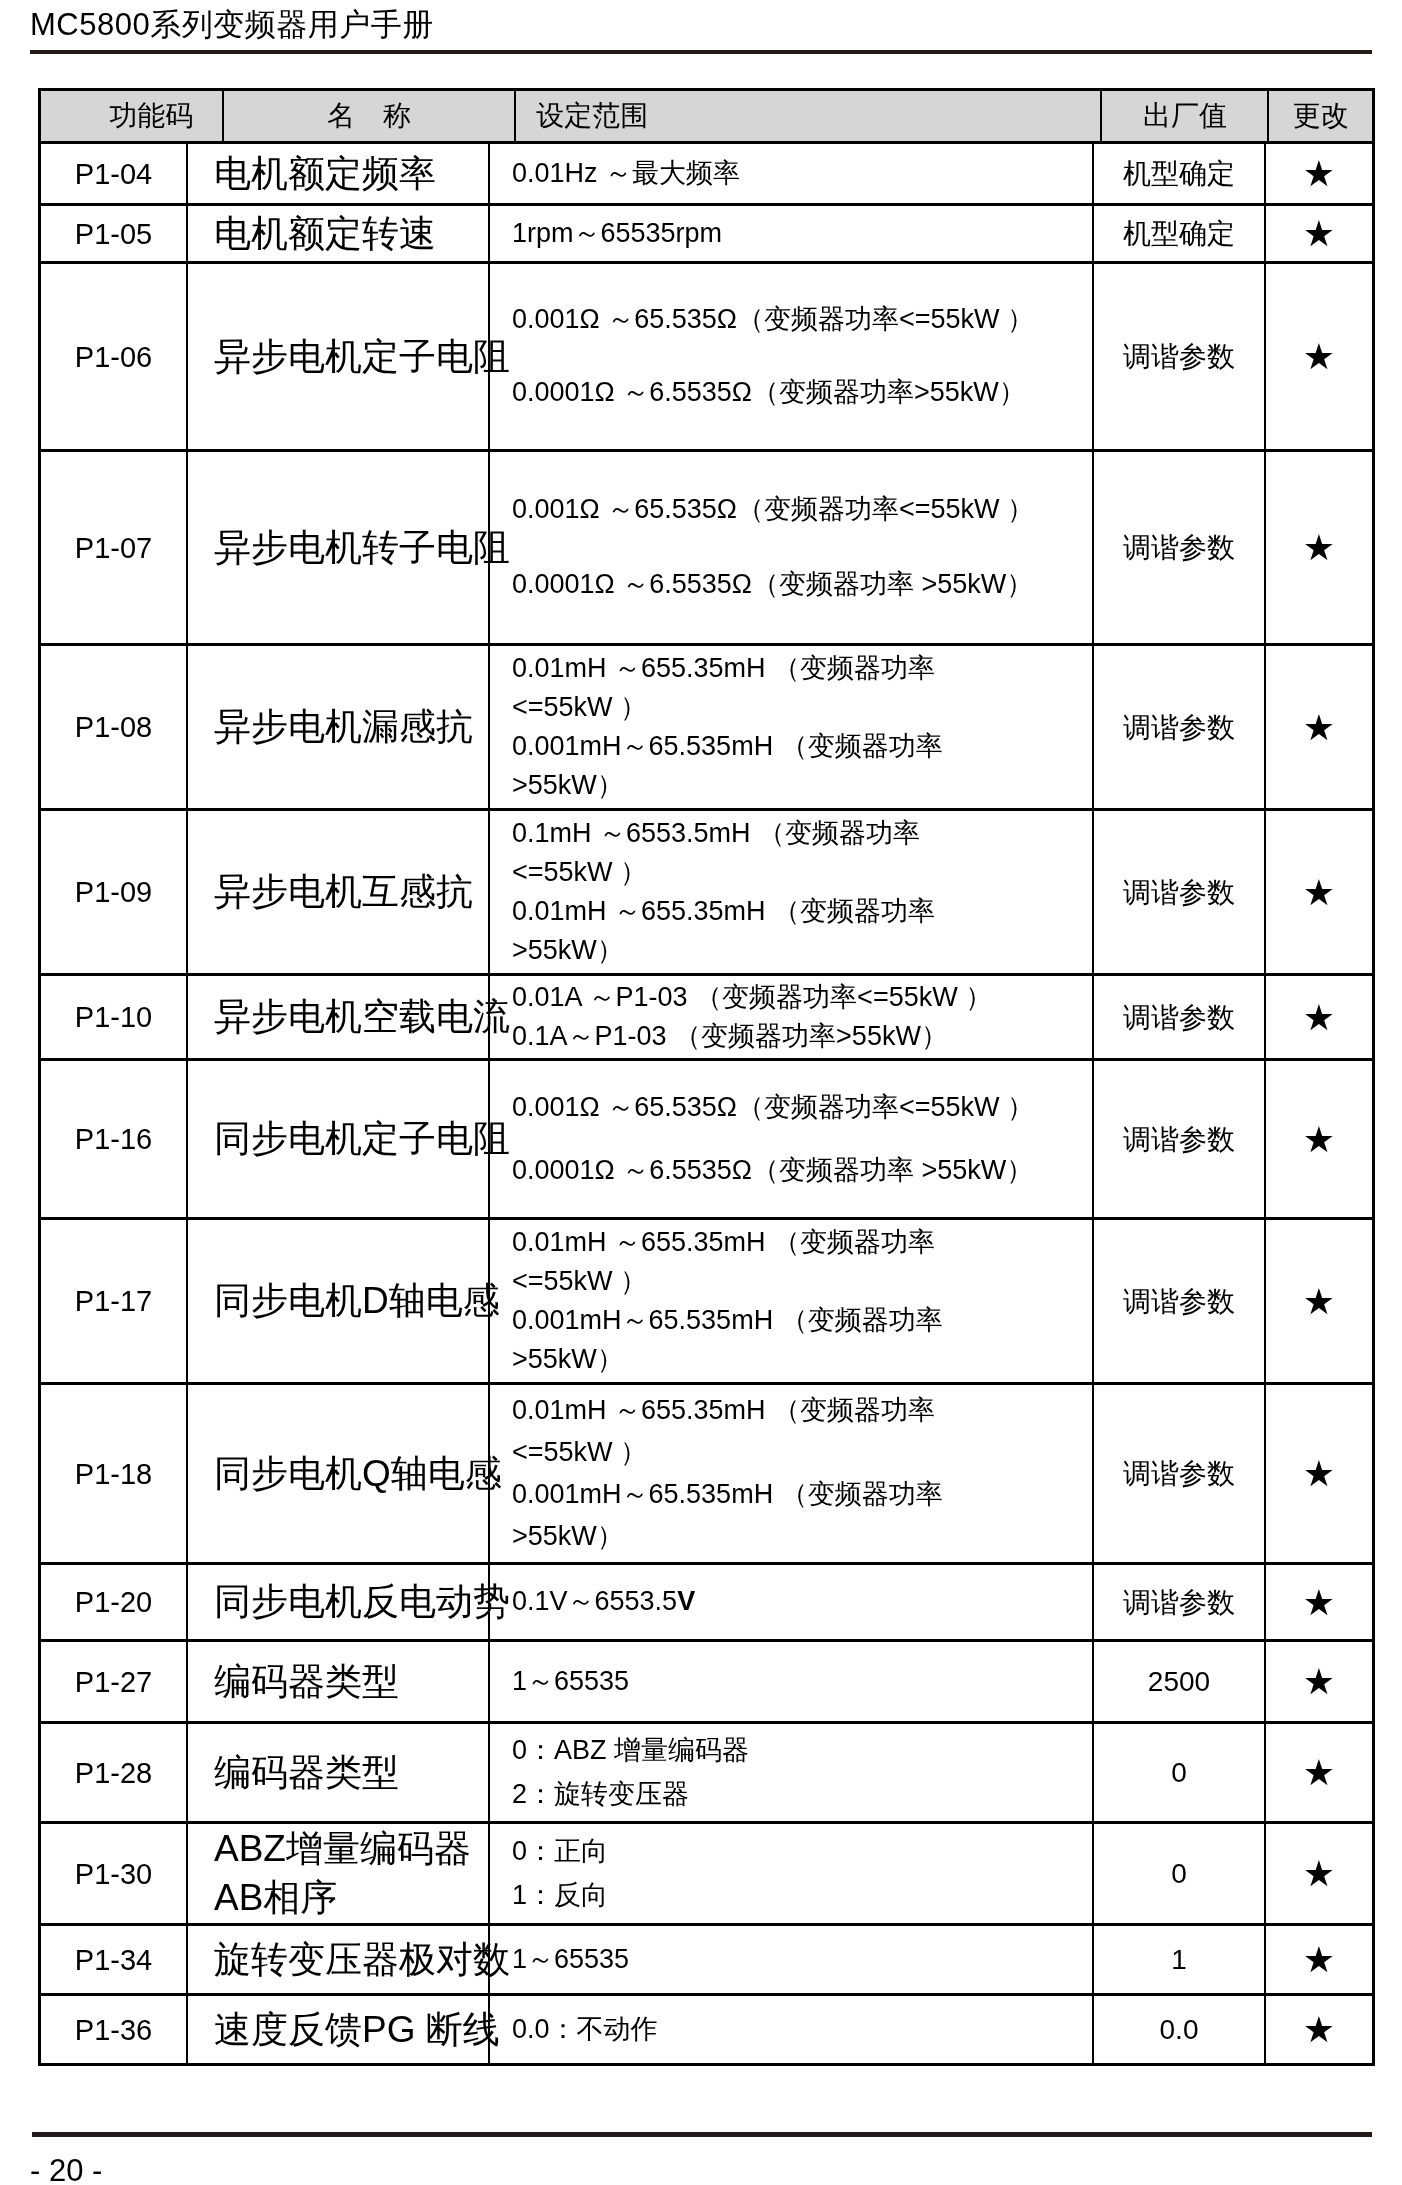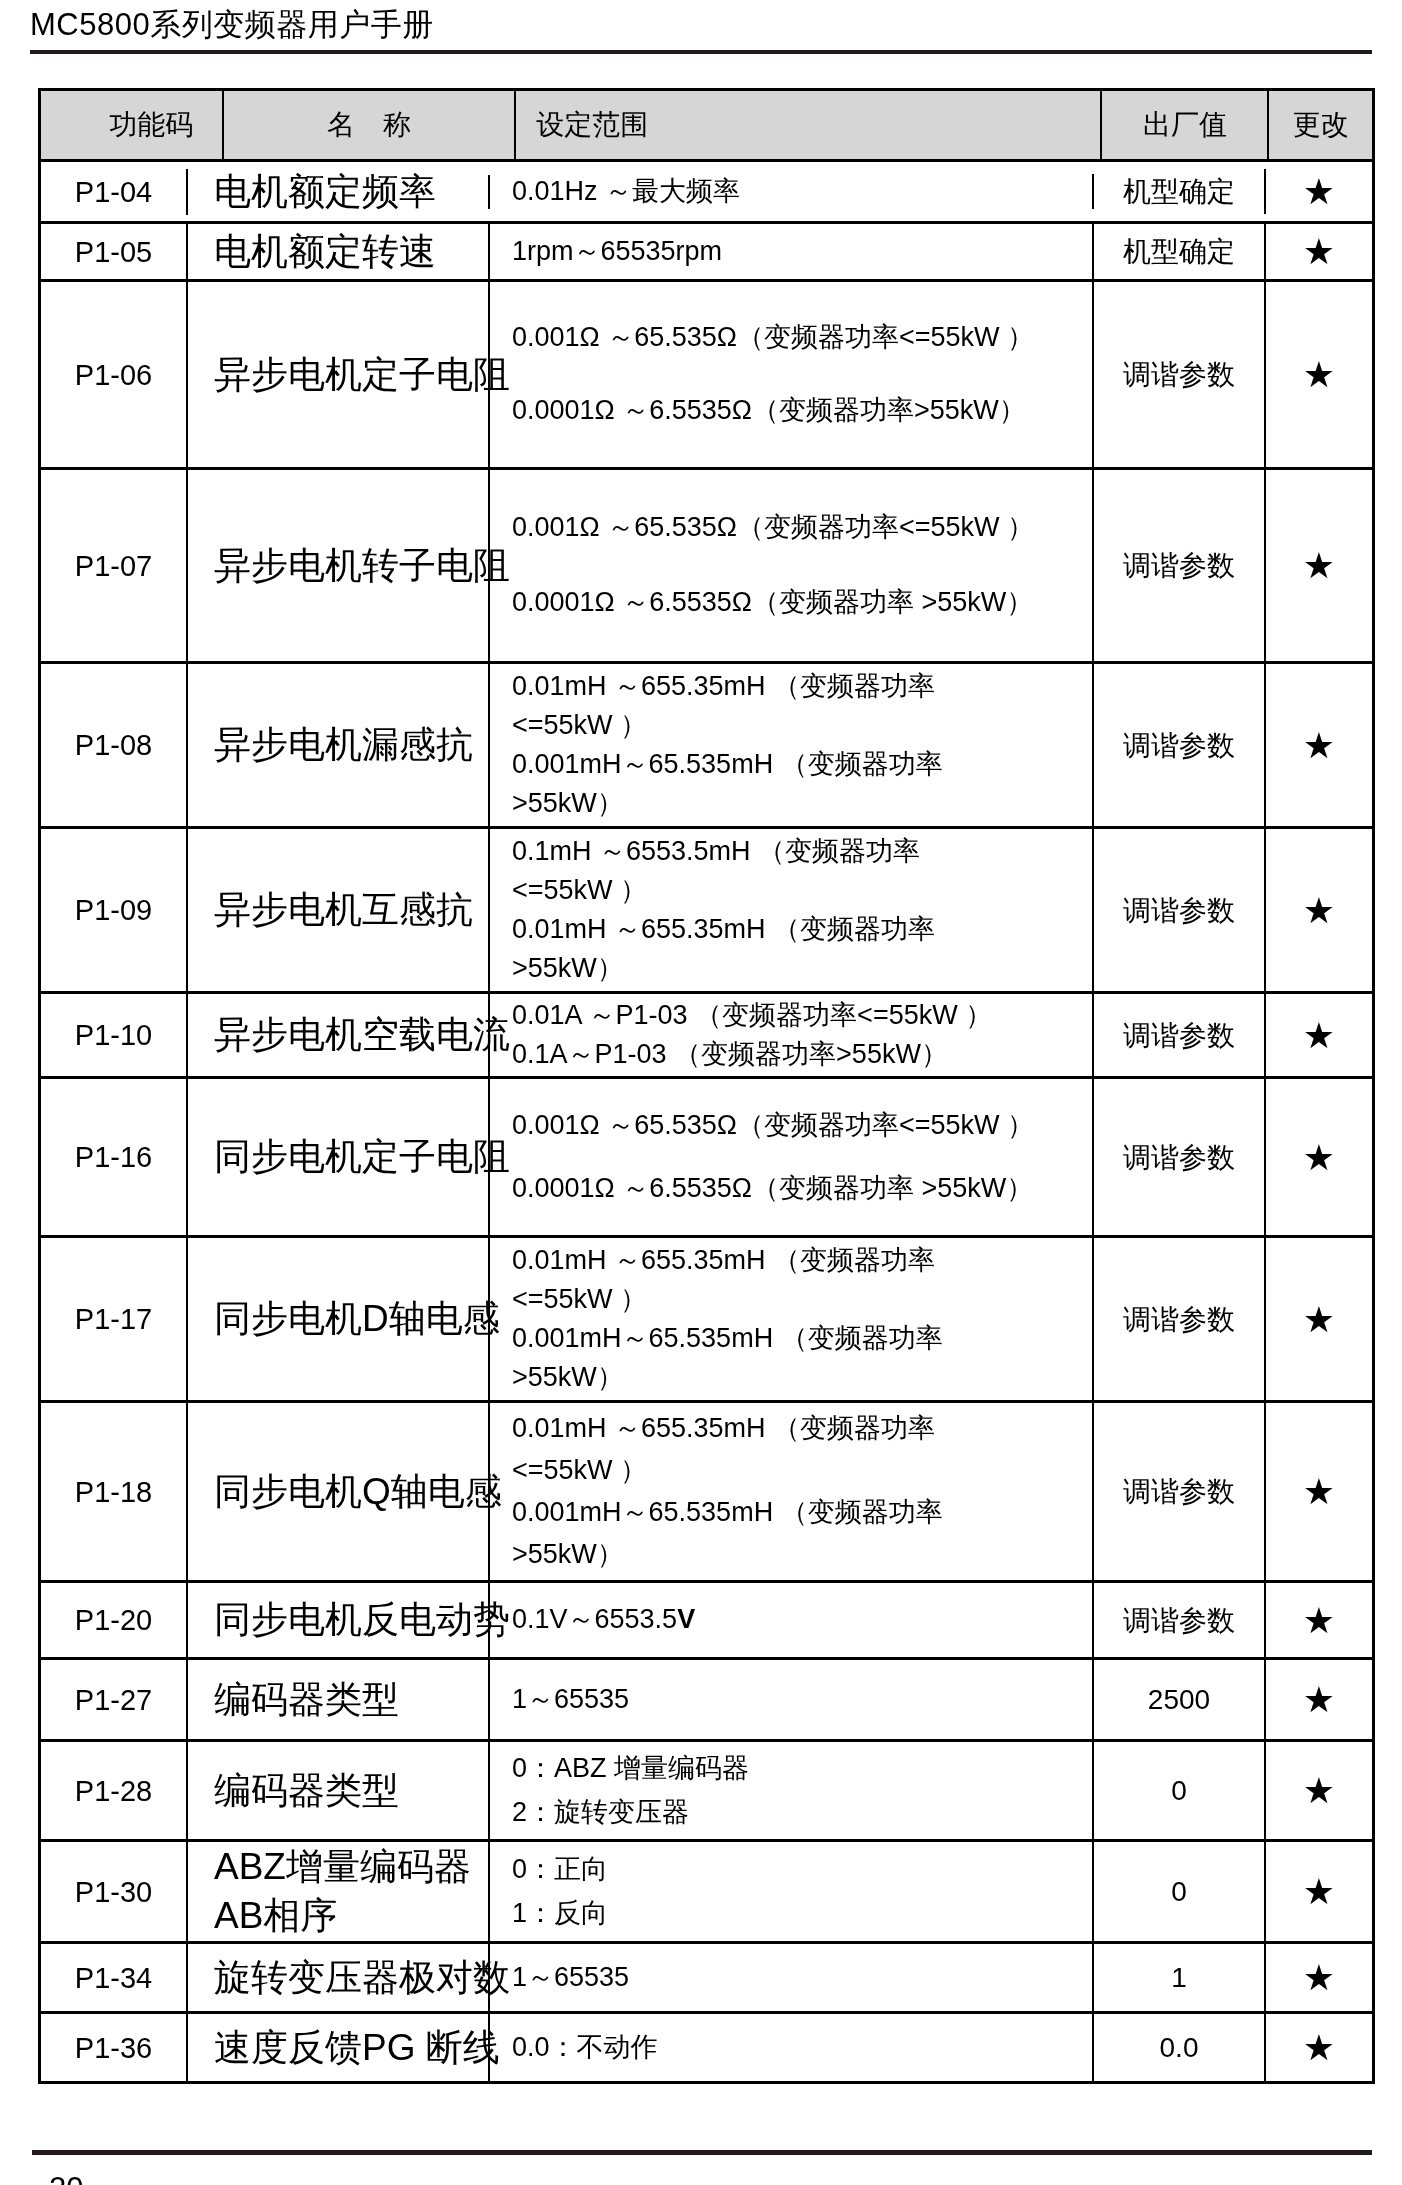--- a/index.html
+++ b/index.html
@@ -37,22 +37,22 @@
   .c-change { width:108px; align-items:center; justify-content:center; font-size:36px; }
 
   .hcell { flex-direction:row; align-items:center; justify-content:center;
            padding:0; font-size:28px; }
   .hcell.left { justify-content:flex-start; padding-left:20px; }
 
   .line { line-height:1.25; white-space:pre; }
   .line b { font-weight:bold; }
 
   
-  .ptable .row:nth-child(1)  { height:68px;padding-left:40px; }
-  .ptable .row:nth-child(2)  { height:62px;align-items:center; }
+  .ptable .row:nth-child(1)  { height:50px;padding-left:40px; }
+  .ptable .row:nth-child(2)  { height:62px; }
   .ptable .row:nth-child(3)  { height:58px; }
   .ptable .row:nth-child(4)  { height:188px; }
   .ptable .row:nth-child(5)  { height:194px; }
   .ptable .row:nth-child(6)  { height:165px; }
   .ptable .row:nth-child(7)  { height:165px; }
   .ptable .row:nth-child(8)  { height:85px; }
   .ptable .row:nth-child(9)  { height:159px; }
   .ptable .row:nth-child(10) { height:165px; }
   .ptable .row:nth-child(11) { height:180px; }
   .ptable .row:nth-child(12) { height:77px; }

